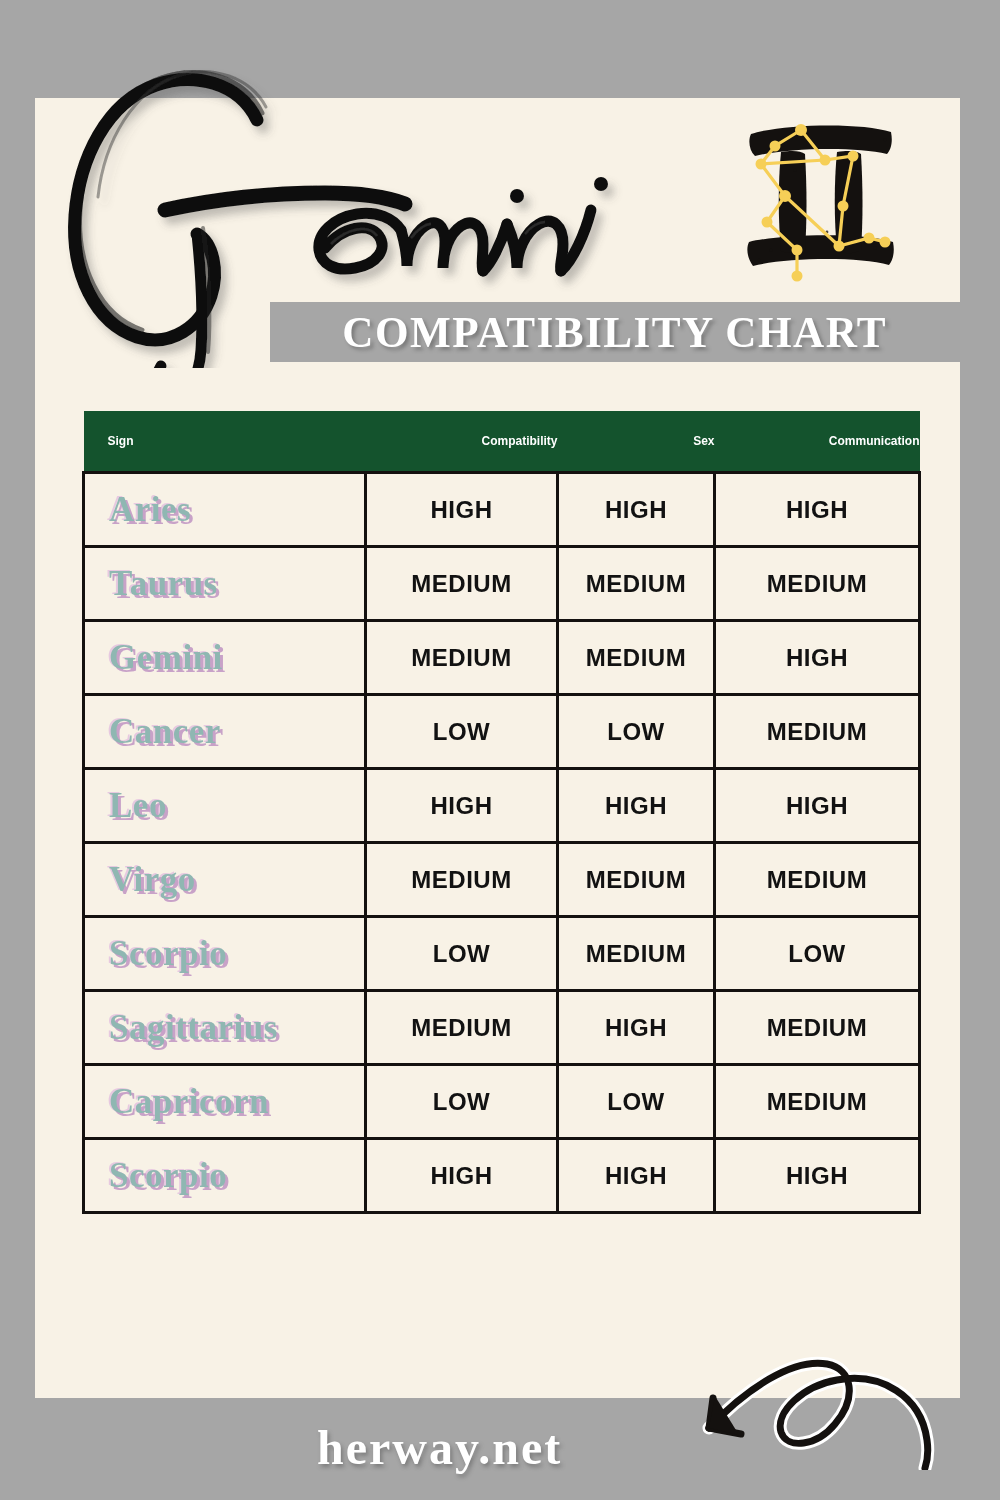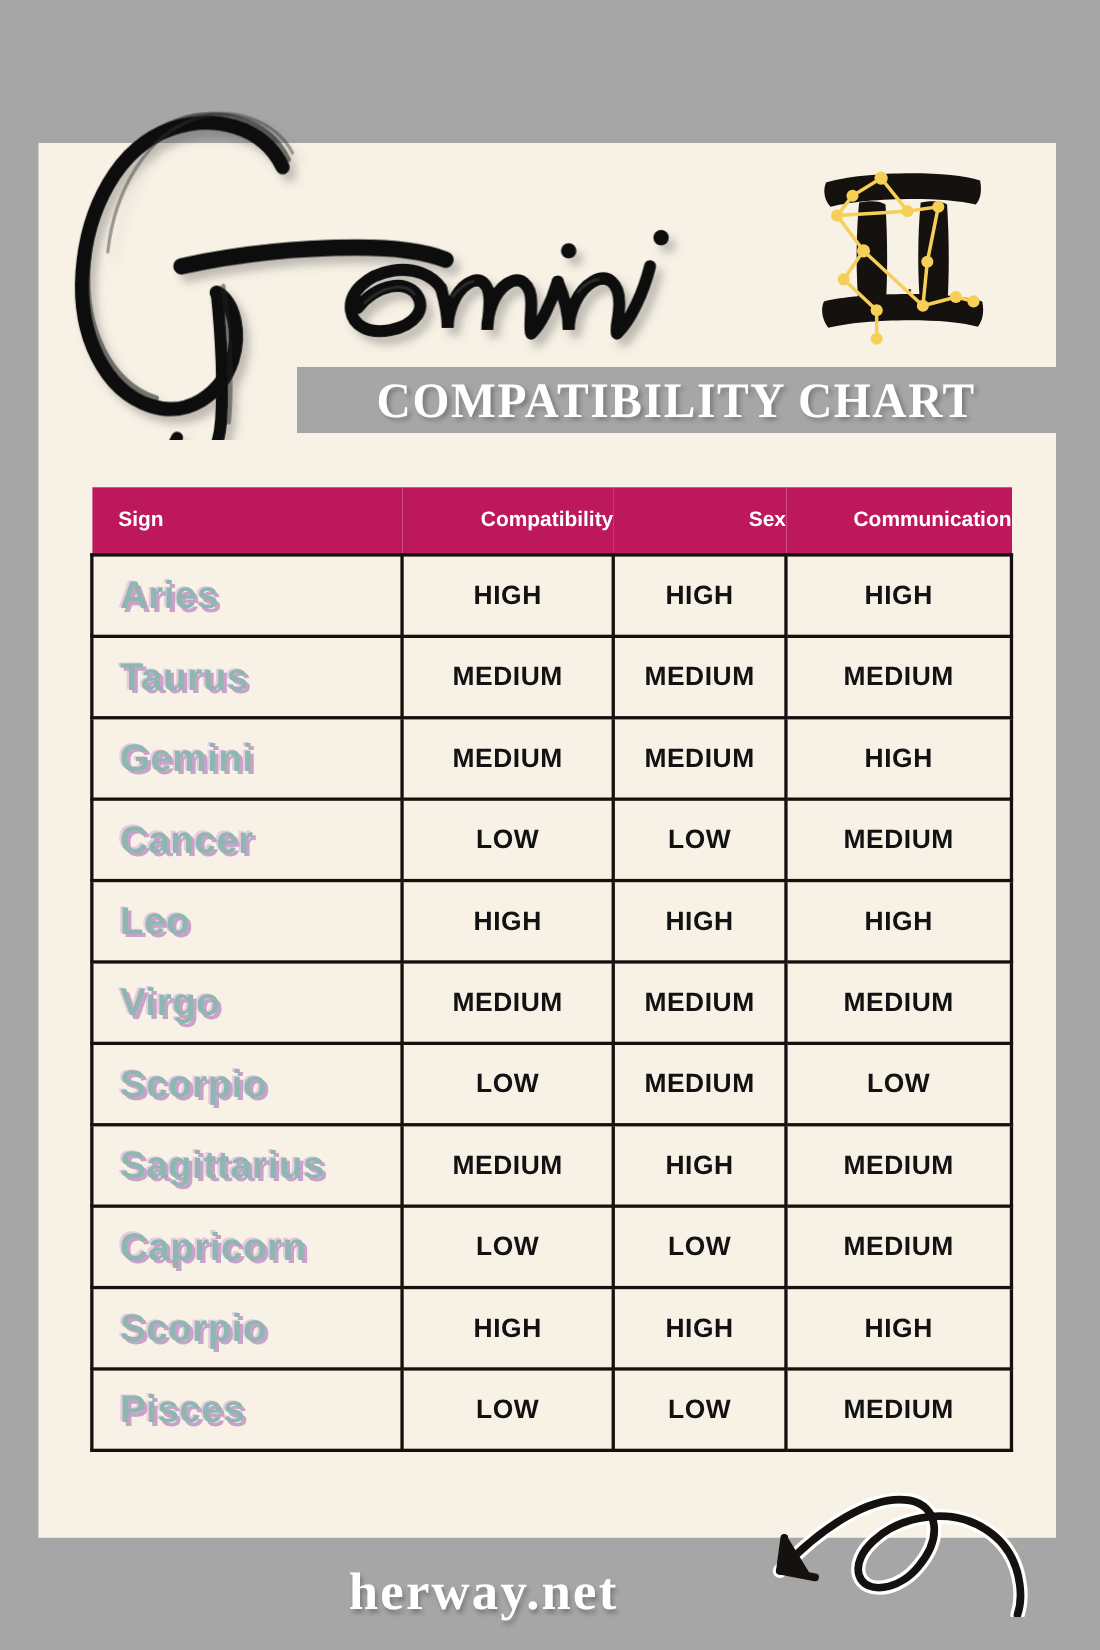--- a/index.html
+++ b/index.html
@@ -16,21 +16,20 @@
   }
 
   
   .poster {
     position: absolute;
     left: 35px;
     top: 98px;
     width: 925px;
     height: 1300px;
     background: #f8f2e6;
-    margin-top: 32px;
   }
 
   
   .header-zone {
     position: absolute;
     left: 0;
     top: 0;
     width: 925px;
     height: 300px;
   }
@@ -81,25 +80,25 @@
   .chart-table {
     position: absolute;
     left: 47px;
     top: 313px;
     width: 836px;
     border-collapse: collapse;
     table-layout: fixed;
   }
 
   .chart-table thead th {
-    background: #be185d;
+    background: #14532d;
     color: #ffffff;
     font-family: "Liberation Sans", sans-serif;
     font-weight: 700;
-    font-size: 19px;
+    font-size: 12px;
     height: 60px;
     padding: 0;
     border: none;
     vertical-align: middle;
   }
   .th-sign      { text-align: left; padding-left: 24px !important; }
   .th-center    { text-align: right; }
 
   .chart-table tbody td {
     height: 71px;
@@ -110,21 +109,21 @@
   }
 
   .col-sign  { width: 282px; }
   .col-comp  { width: 192px; }
   .col-sex   { width: 157px; }
   .col-comm  { width: 205px; }
 
   .sign-name {
     display: block;
     padding-left: 24px;
-    font-family: Liberation Sans, sans-serif;
+    font-family: Liberation Serif, serif;
     font-weight: 700;
     font-size: 35px;
     letter-spacing: 0.5px;
     color: #8fb7b2;
     text-shadow:
        3px 3px 0 #c8a2c8,
       -2px -1px 0 #e7c9e0;
     white-space: nowrap;
   }
 
@@ -422,34 +421,20 @@
         <td>
             <span class="value">HIGH</span>
           </td>
         <td>
             <span class="value">HIGH</span>
           </td>
         <td>
             <span class="value">HIGH</span>
           </td>
       </tr>
-      <tr>
-        <td>
-            <span class="sign-name">Pisces</span>
-          </td>
-        <td>
-            <span class="value">LOW</span>
-          </td>
-        <td>
-            <span class="value">LOW</span>
-          </td>
-        <td>
-            <span class="value">MEDIUM</span>
-          </td>
-      </tr>
     </tbody>
   </table>
 
 </div>
 
 <div class="footer-band"></div>
 
 <div class="footer-arrow">
   <svg viewBox="0 0 290 120" xmlns="http://www.w3.org/2000/svg">
     <g fill="none" stroke="#ffffff" stroke-width="13" stroke-linecap="round">

